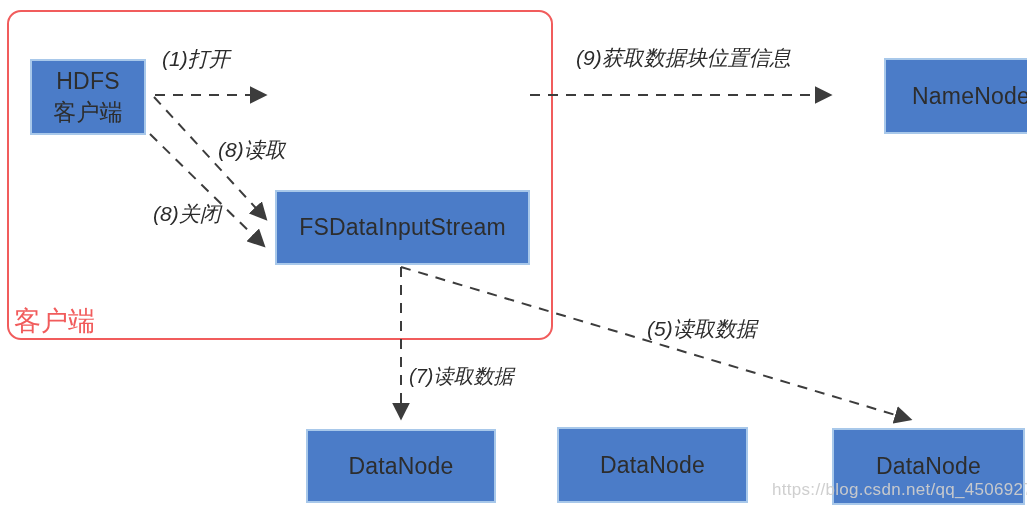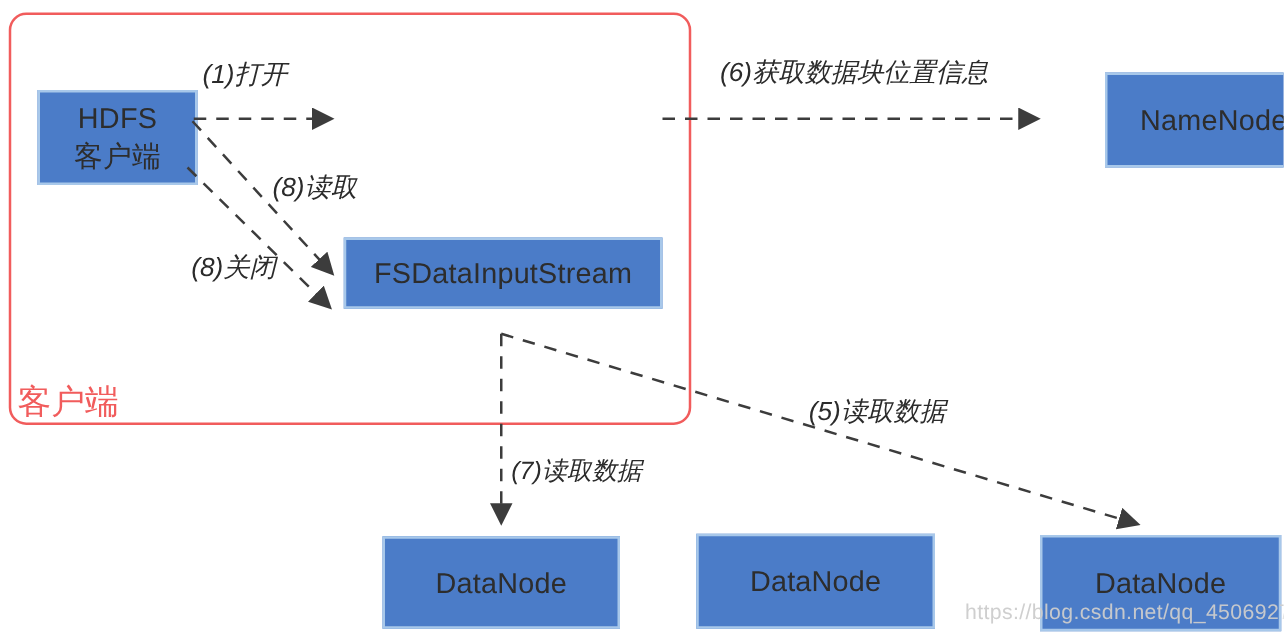--- a/index.html
+++ b/index.html
@@ -41,29 +41,29 @@
   }
 </style>
 </head>
 <body>
 
 <div class="stage">
 
   <div class="client-boundary"></div>
   <div class="region-label client-label">客户端</div>
 
-  <div class="node" style="left:30px;top:72px;width:128px;height:76px;">
+  <div class="node" style="left:30px;top:59px;width:116px;height:76px;">
     <div class="two-line">
       <div>HDFS</div>
       <div>客户端</div>
     </div>
   </div>
 
 
-  <div class="node" style="left:275px;top:190px;width:255px;height:57px;align-items:center;">
+  <div class="node" style="left:275px;top:190px;width:255px;height:75px;align-items:center;">
     <span>FSDataInputStream</span>
   </div>
 
   <div class="node" style="left:839px;top:58px;width:174px;height:76px;margin-left:45px;">
     <span>NameNode</span>
   </div>
 
   <div class="node" style="left:306px;top:429px;width:190px;height:74px;">
     <span>DataNode</span>
   </div>
@@ -84,20 +84,20 @@
     </defs>
     <line x1="155" y1="95" x2="264" y2="95" marker-end="url(#arrowhead)"></line>
     <line x1="530" y1="95" x2="829" y2="95" marker-end="url(#arrowhead)"></line>
     <line x1="154" y1="97" x2="265" y2="218" marker-end="url(#arrowhead)"></line>
     <line x1="150" y1="134" x2="263" y2="245" marker-end="url(#arrowhead)"></line>
     <line x1="401" y1="267" x2="401" y2="417" marker-end="url(#arrowhead)"></line>
     <line x1="401" y1="267" x2="909" y2="419" marker-end="url(#arrowhead)"></line>
   </svg>
 
   <div class="edge-label" style="left:162px;top:45px;">(1)打开</div>
-  <div class="edge-label" style="left:576px;top:44px;">(6)获取数据块位置信息</div>
+  <div class="edge-label" style="left:576px;top:44px;">(9)获取数据块位置信息</div>
   <div class="edge-label" style="left:218px;top:136px;">(8)读取</div>
   <div class="edge-label" style="left:153px;top:200px;">(8)关闭</div>
   <div class="edge-label" style="left:409px;top:363px;font-size:20px;">(7)读取数据</div>
   <div class="edge-label" style="left:647px;top:315px;">(5)读取数据</div>
 
   <div class="watermark">https://blog.csdn.net/qq_45069279</div>
 </div>
 
 </body></html>

